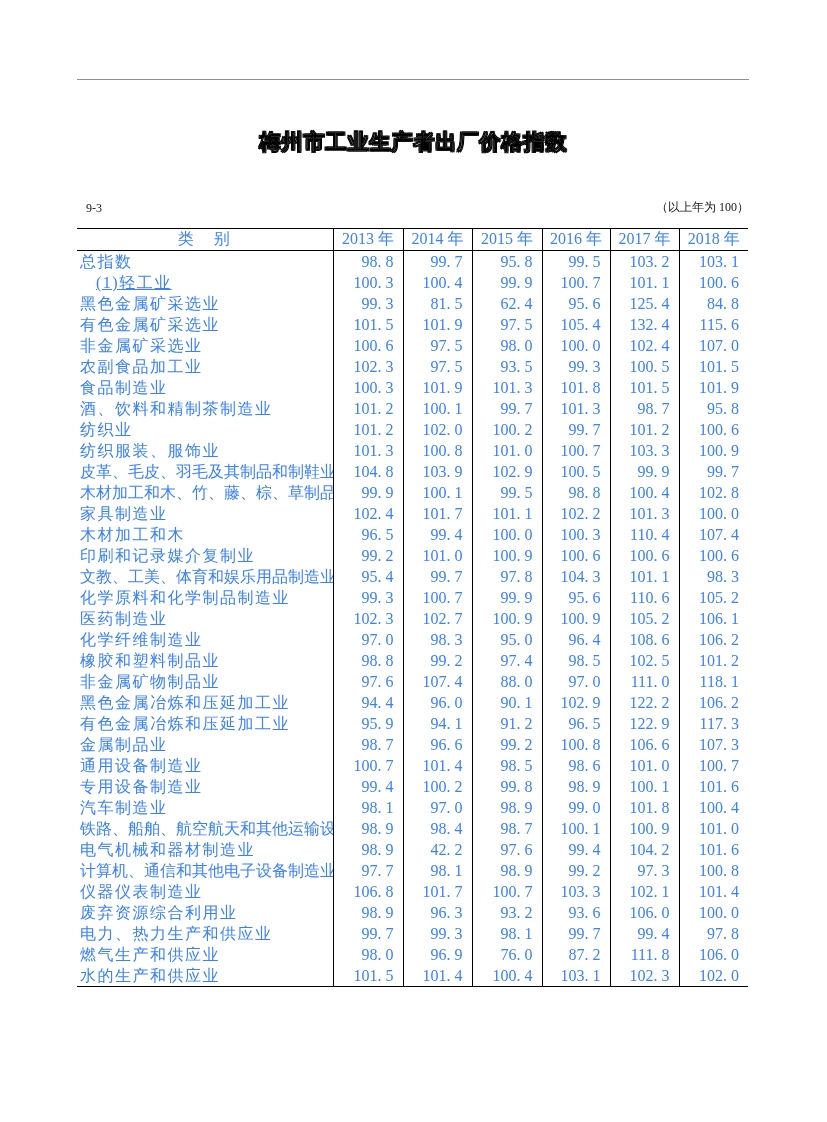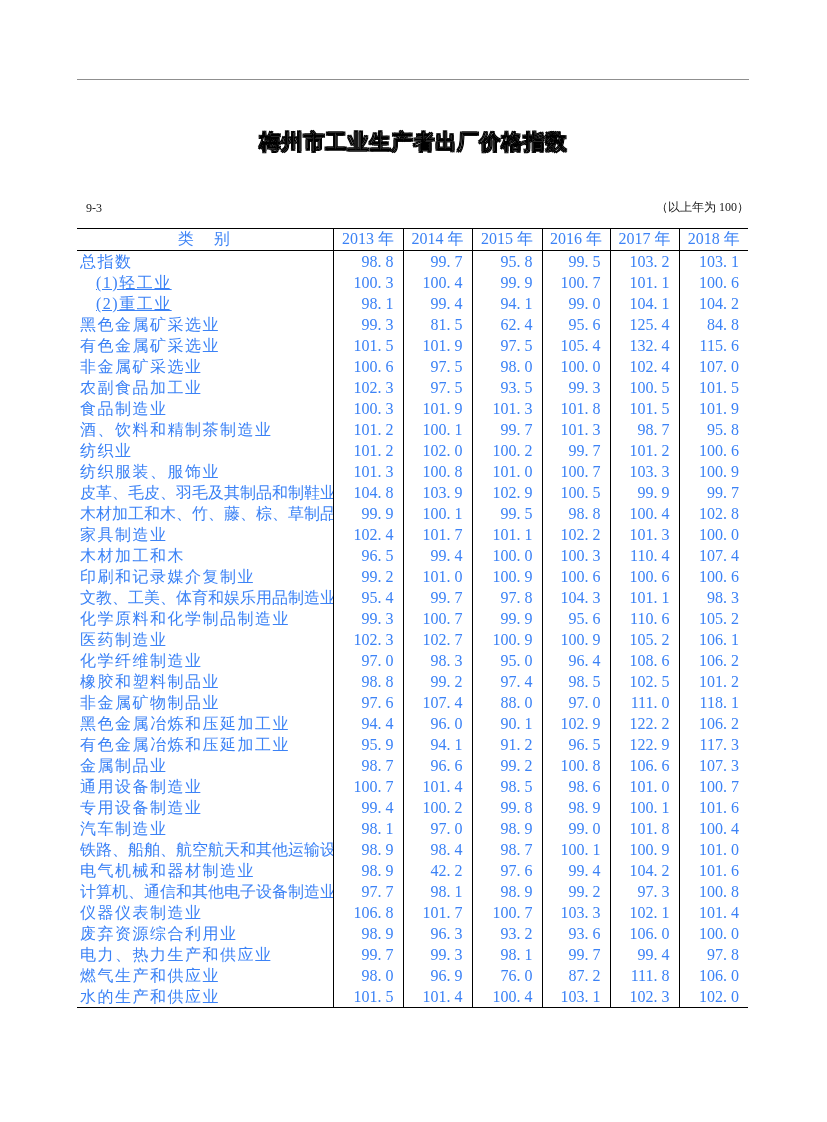--- a/index.html
+++ b/index.html
@@ -100,29 +100,20 @@
       <tr>
         <td class="lab indent">(1)轻工业</td>
         <td class="num v">100. 3</td>
         <td class="num v">100. 4</td>
         <td class="num v">99. 9</td>
         <td class="num v">100. 7</td>
         <td class="num v">101. 1</td>
         <td class="num v">100. 6</td>
       </tr>
       <tr>
-        <td class="lab indent">(2)重工业</td>
-        <td class="num v">98. 1</td>
-        <td class="num v">99. 4</td>
-        <td class="num v">94. 1</td>
-        <td class="num v">99. 0</td>
-        <td class="num v">104. 1</td>
-        <td class="num v">104. 2</td>
-      </tr>
-      <tr>
         <td class="lab">黑色金属矿采选业</td>
         <td class="num v">99. 3</td>
         <td class="num v">81. 5</td>
         <td class="num v">62. 4</td>
         <td class="num v">95. 6</td>
         <td class="num v">125. 4</td>
         <td class="num v">84. 8</td>
       </tr>
       <tr>
         <td class="lab">有色金属矿采选业</td>

